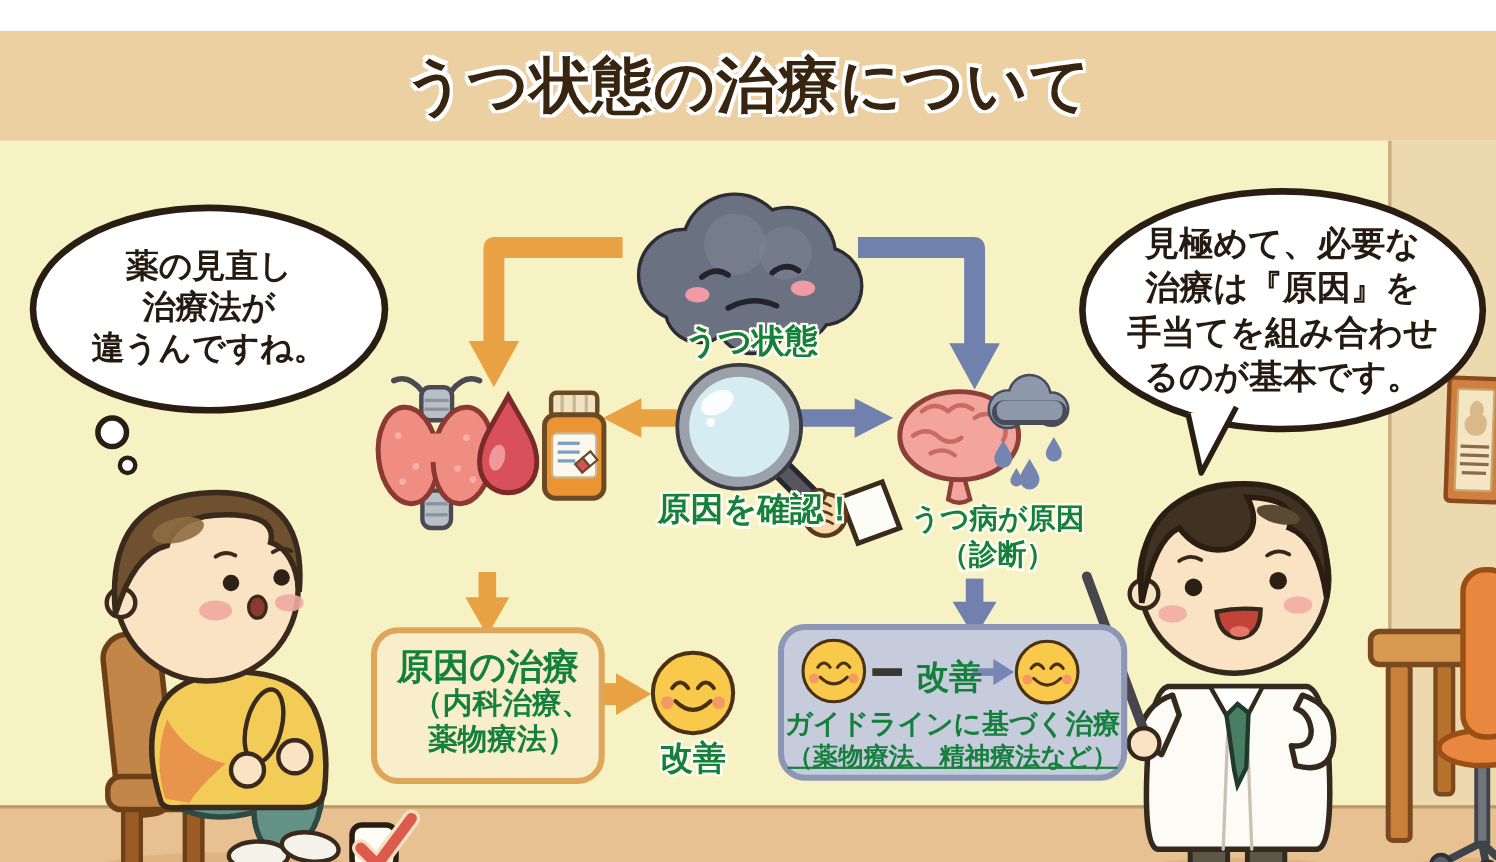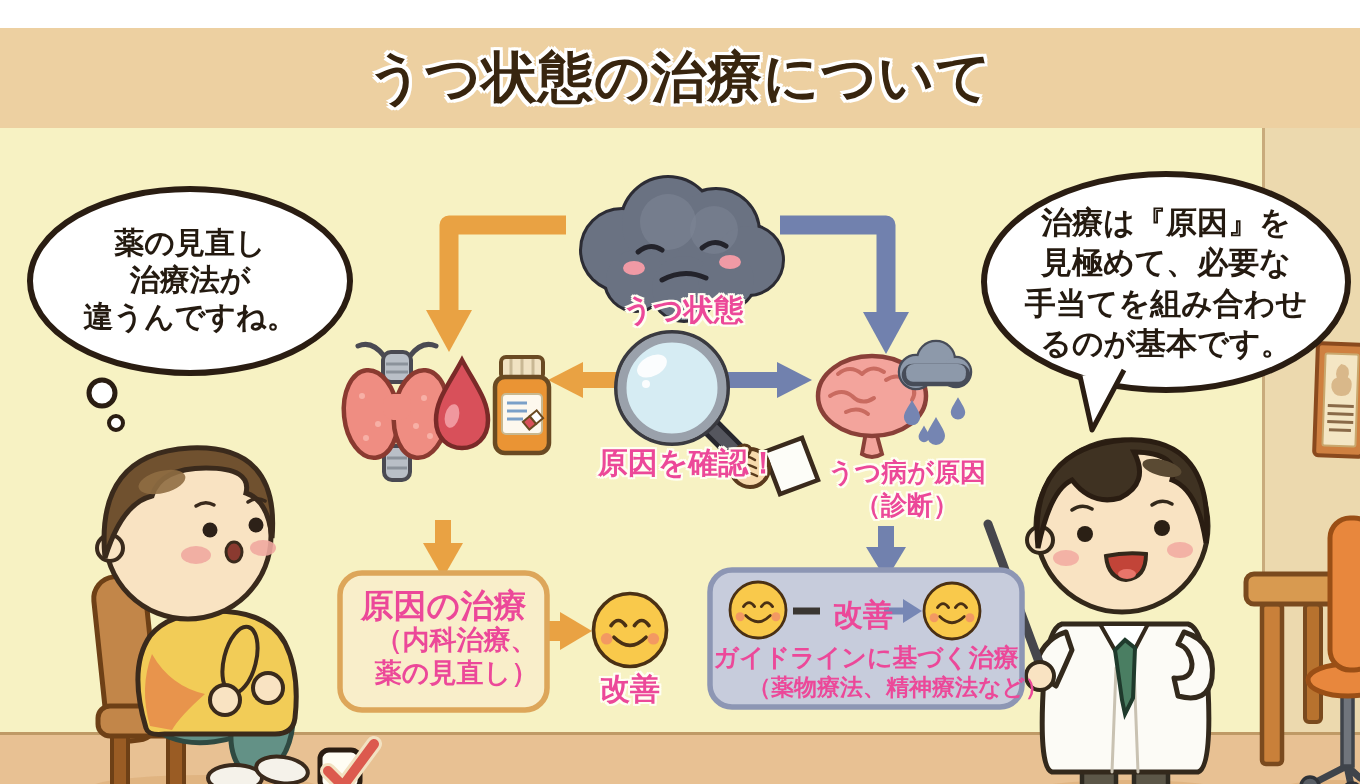--- a/index.html
+++ b/index.html
@@ -8,21 +8,21 @@
   .layer{position:absolute;left:0;top:0;}
   
   .header-band{position:absolute;left:0;top:0;width:1360px;height:100px;background:#edd0a1;
                display:flex;align-items:center;justify-content:center;}
   .main-wall{position:absolute;left:0;top:100px;width:1262px;height:604px;background:#f7f2c3;}
   .side-wall{position:absolute;left:1262px;top:100px;width:98px;height:604px;background:#ecd9ae;
              border-left:3px solid #c9ab7c;box-sizing:border-box;}
   .floor{position:absolute;left:0;top:704px;width:1360px;height:80px;background:#e8c193;
          border-top:3px solid #bf9a66;box-sizing:border-box;}
   
-  .t{position:absolute;font-weight:900;color:#ec4899;text-align:center;white-space:nowrap;z-index:3;}
+  .t{position:absolute;font-weight:900;color:#15803d;text-align:center;white-space:nowrap;z-index:3;}
   .t span{display:block;}
   .halo{text-shadow:-2px -2px 0 #fffef2,2px -2px 0 #fffef2,-2px 2px 0 #fffef2,2px 2px 0 #fffef2,
         0 -2px 0 #fffef2,0 2px 0 #fffef2,-2px 0 0 #fffef2,2px 0 0 #fffef2;}
   .title{font-size:55px;letter-spacing:1px;color:#38250f;
          text-shadow:-3px -3px 0 #fff,3px -3px 0 #fff,-3px 3px 0 #fff,3px 3px 0 #fff,
          0 -3px 0 #fff,0 3px 0 #fff,-3px 0 0 #fff,3px 0 0 #fff;}
   .bubble-text{color:#241a10;font-weight:900;}
   svg .ln{fill:none;stroke-linecap:round;stroke-linejoin:round;}
 </style>
 </head>
@@ -317,42 +317,42 @@
     </g>
   </svg>
 
   <div class="t bubble-text" style="left:40px;top:196px;width:300px;font-size:30px;line-height:1.24;">
     <span>薬の見直し</span>
     <span>治療法が</span>
     <span>違うんですね。</span>
   </div>
 
   <div class="t bubble-text" style="left:990px;top:174px;width:352px;font-size:31px;line-height:1.3;">
+    <span>見極めて、必要な</span>
     <span>治療は『原因』を</span>
-    <span>見極めて、必要な</span>
     <span>手当てを組み合わせ</span>
     <span>るのが基本です。</span>
   </div>
 
   <div class="t halo" style="left:598px;top:262px;width:170px;font-size:30px;">うつ状態</div>
 
   <div class="t halo" style="left:583px;top:415px;width:210px;font-size:30px;">原因を確認！</div>
 
 
   <div class="t halo" style="left:807px;top:428px;width:200px;font-size:26px;line-height:1.25;">
     <span>うつ病が原因</span>
     <span>（診断）</span>
   </div>
 
   <div class="t" style="left:345px;top:556px;width:197px;font-size:33px;">原因の治療</div>
   <div class="t" style="left:358px;top:596px;width:197px;font-size:27px;line-height:1.22;font-weight:800;">
     <span>（内科治療、</span>
-    <span>薬の見直し）</span>
+    <span>薬物療法）</span>
   </div>
 
   <div class="t halo" style="left:585px;top:641px;width:90px;font-size:30px;">改善</div>
 
   <div class="t" style="left:820px;top:567px;width:86px;font-size:30px;">改善</div>
   <div class="t" style="left:712px;top:613px;width:308px;font-size:25px;">ガイドラインに基づく治療</div>
-  <div class="t" style="left:744px;top:644px;width:308px;font-size:23px;font-weight:800;">（薬物療法、精神療法など）</div>
+  <div class="t" style="left:712px;top:644px;width:308px;font-size:23px;font-weight:800;text-decoration:underline;">（薬物療法、精神療法など）</div>
 
 
 </div>
 
 </body></html>

